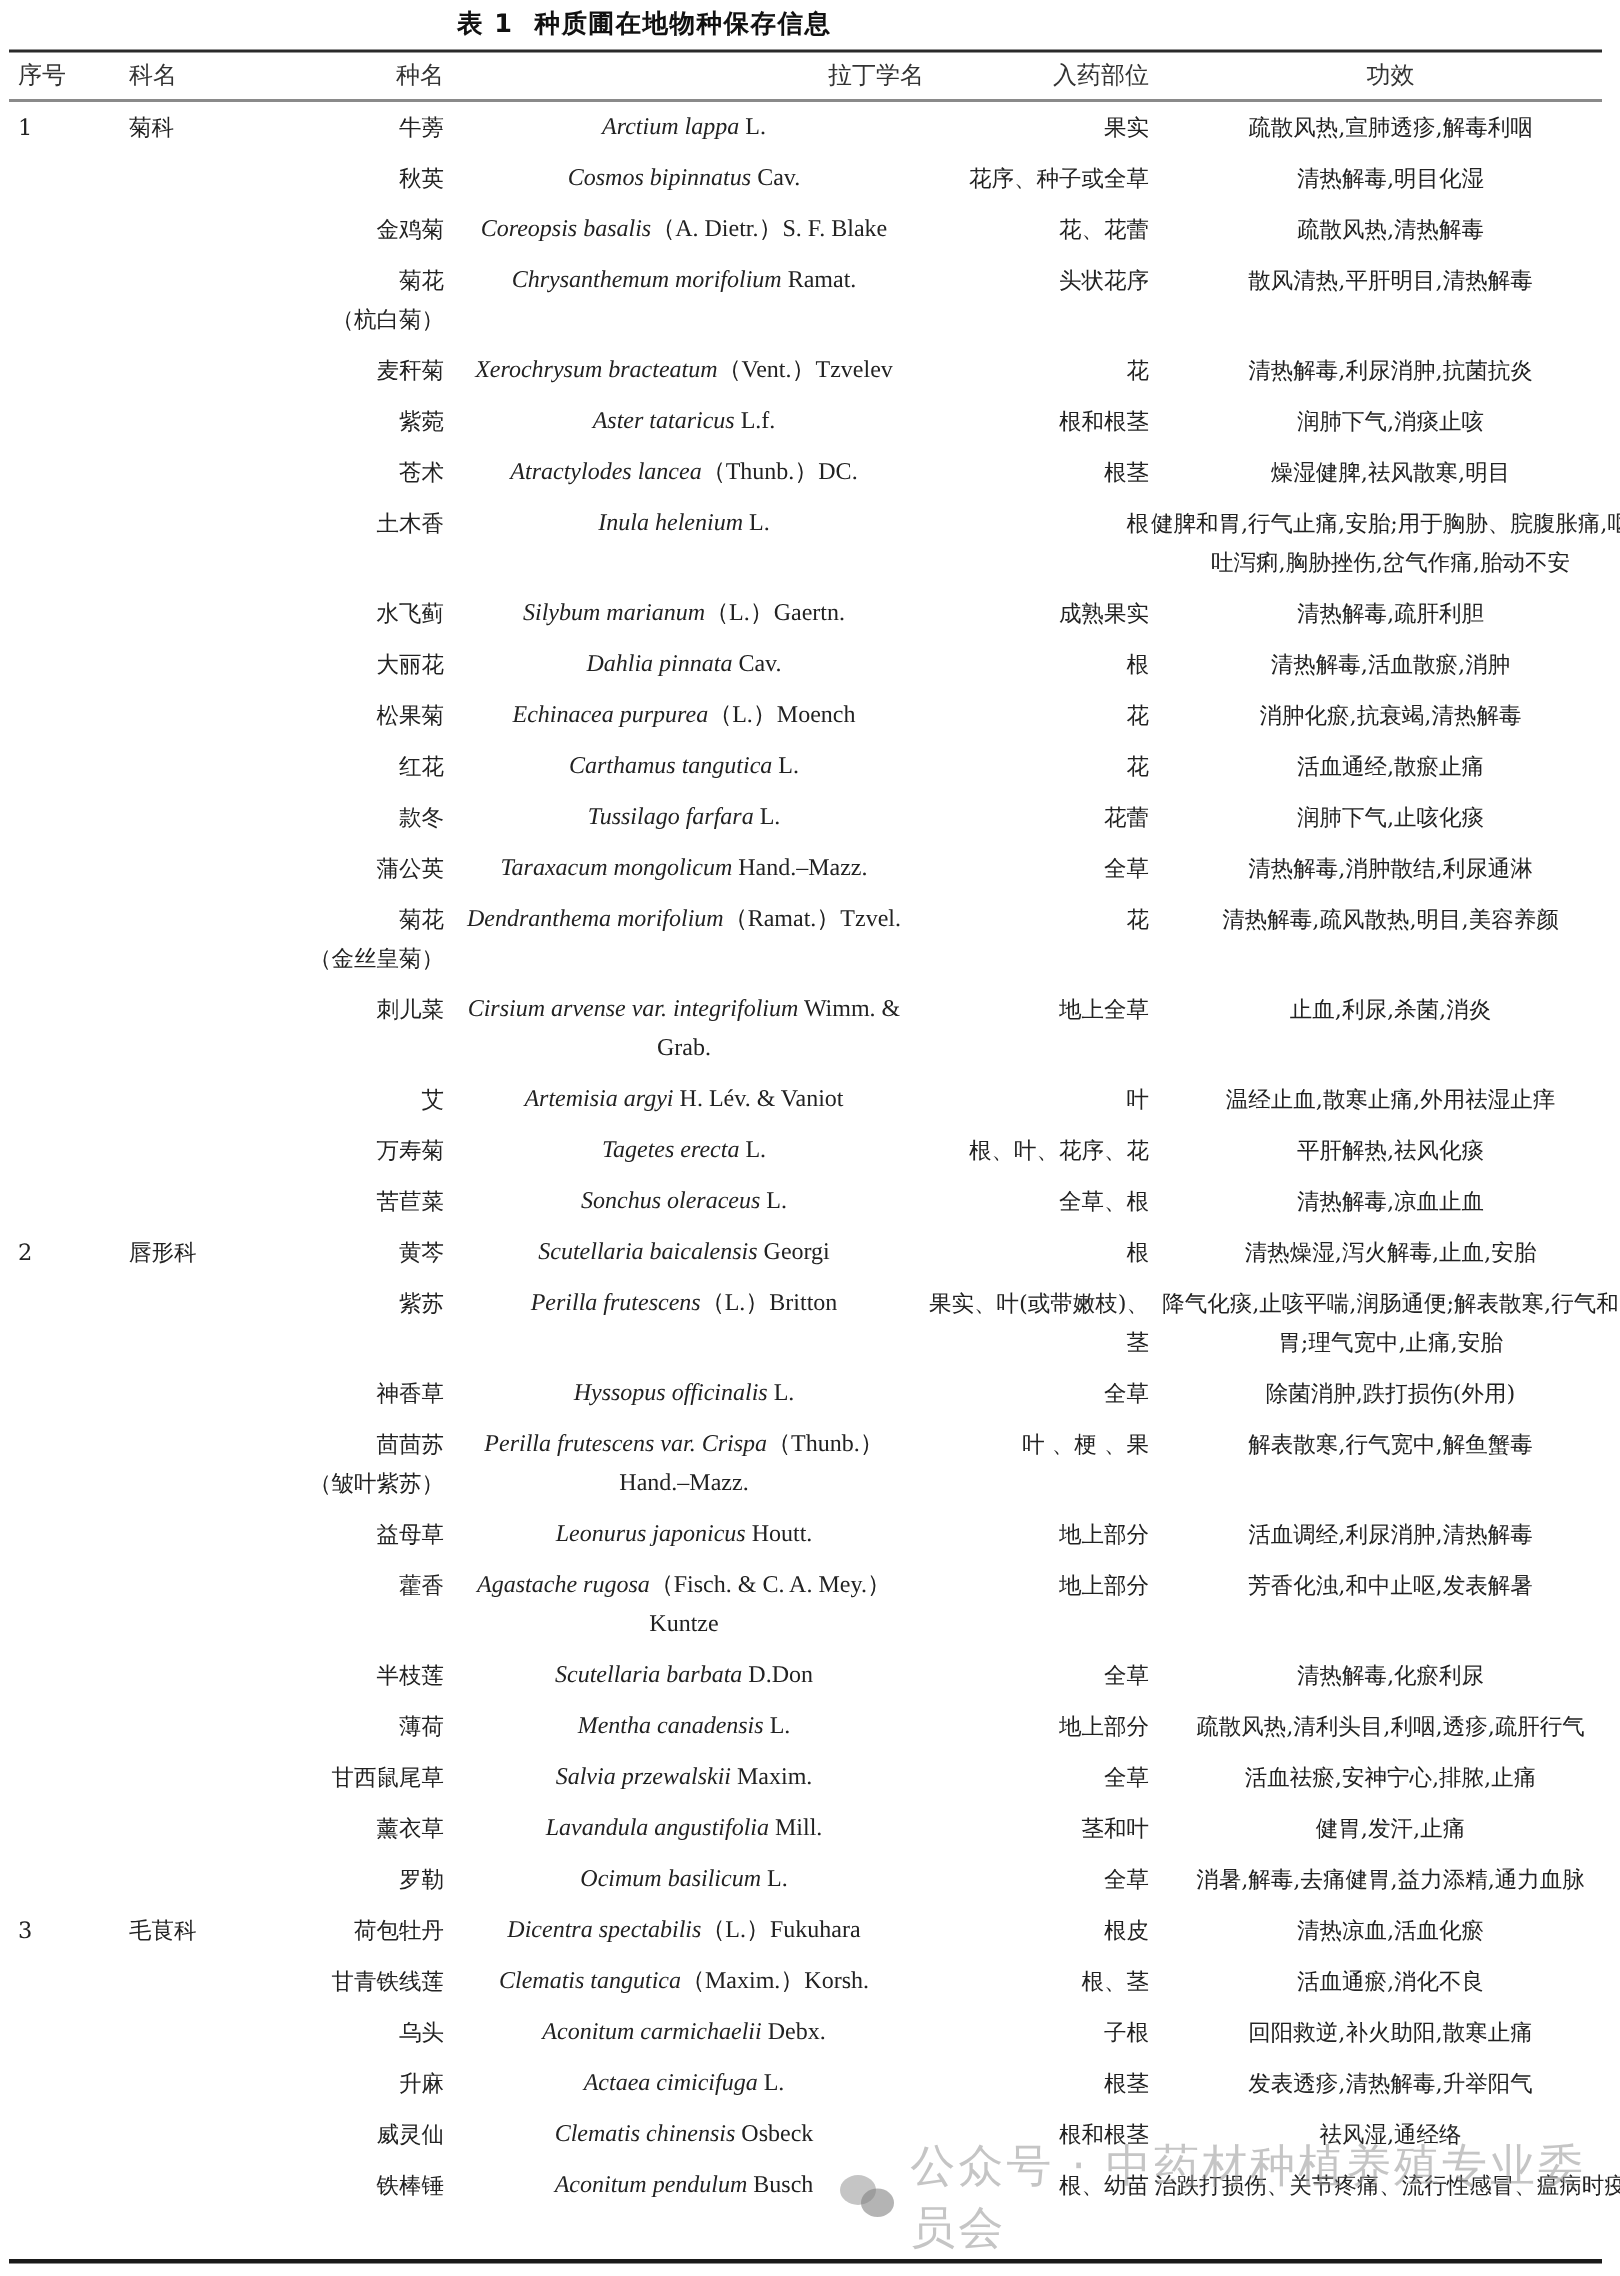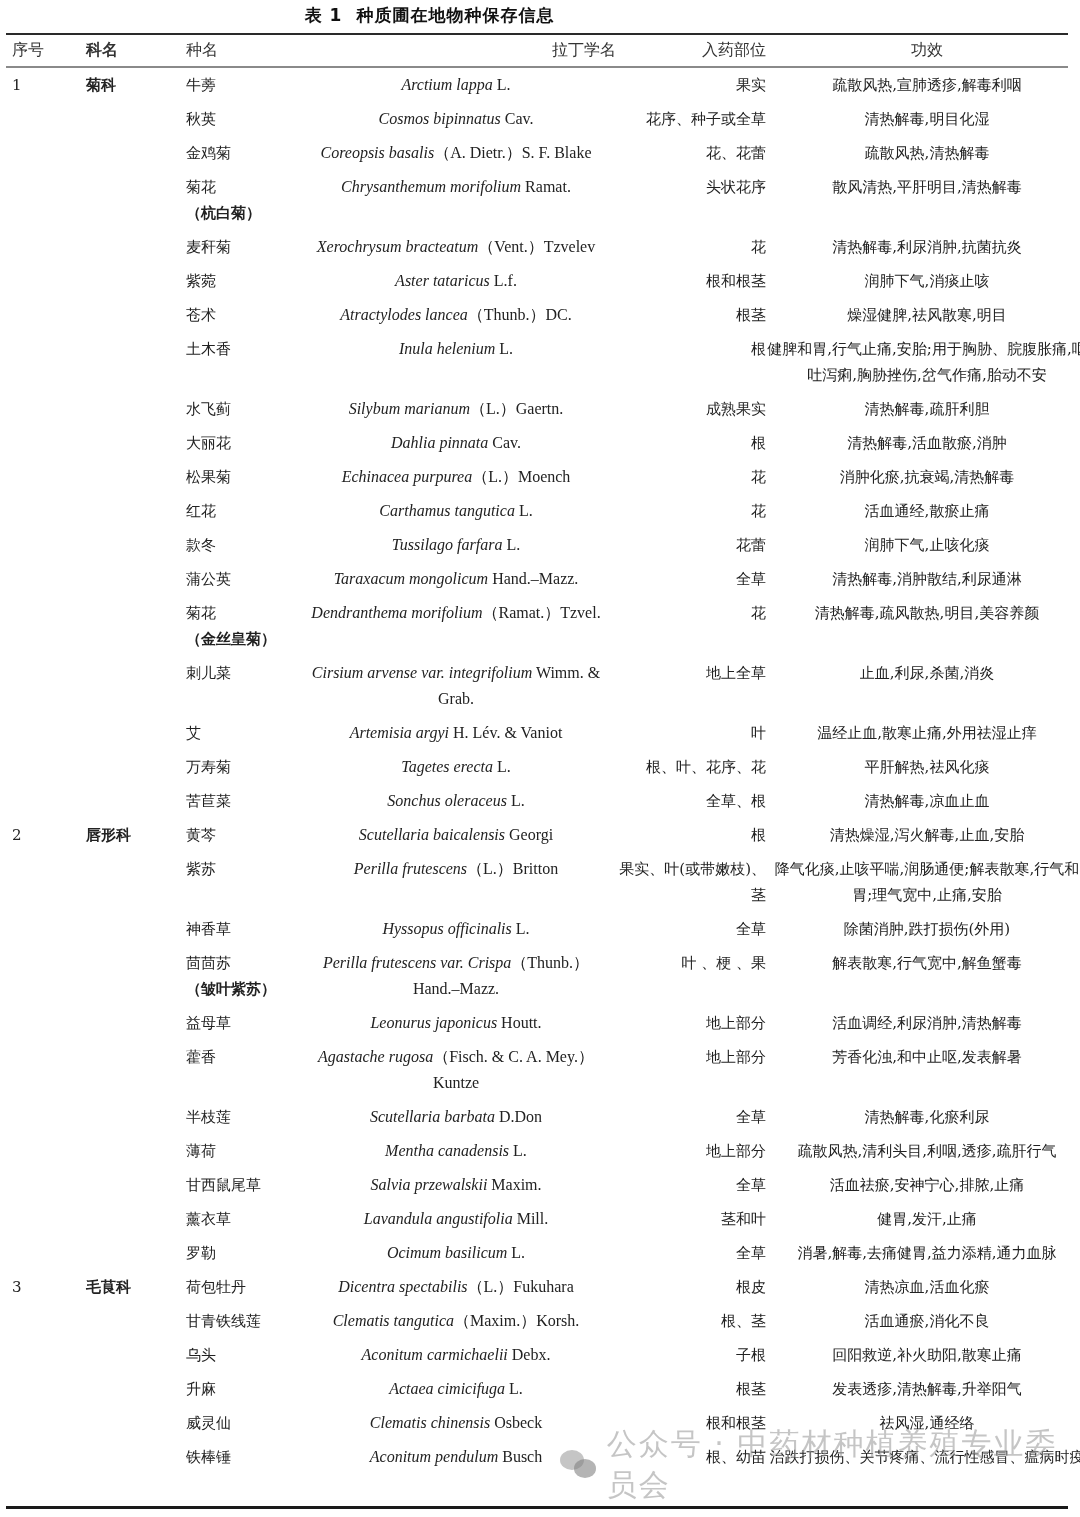--- a/index.html
+++ b/index.html
@@ -15,28 +15,28 @@
     }
     .caption .num { margin-right: 14px; }
     .rule-top { position: absolute; left: 6px; width: 1062px; top: 33px; height: 2px; background: #2a2a2a; }
     .rule-mid { position: absolute; left: 6px; width: 1062px; top: 66px; height: 2px; background: #8a8a8a; }
     .rule-bot { position: absolute; left: 6px; width: 1062px; top: 1506px; height: 3px; background: #1a1a1a; }
 
     table { position: absolute; left: 6px; top: 35px; width: 1062px; border-collapse: collapse; table-layout: fixed; }
     thead th { height: 31px; font-weight: normal; font-size: 16px; font-family: "DejaVu Serif", serif; color: #333; padding: 0; vertical-align: middle; }
     tbody td { font-size: 15px; line-height: 26px; padding: 4px 0 4px 0; vertical-align: top; color: #222; }
     .c-no { width: 60px; text-align: left; padding-left: 6px !important; }
-    .c-fam { width: 100px; text-align: left; padding-left: 14px !important; font-weight: bold; }
-    .c-sp { width: 110px; text-align: left; }
+    .c-fam { width: 100px; text-align: left; padding-left: 14px !important; }
+    .c-sp { width: 110px; text-align: right; }
     .c-lat { width: 320px; text-align: center; font-family: Liberation Serif, serif; font-size: 16px; }
     .c-part { width: 150px; text-align: right; }
     .c-eff { width: 322px; text-align: center; }
     thead .c-no, thead .c-fam { text-align: left; }
     .lat-it { font-style: italic; }
-    .sp-alt { display: block; font-weight: bold; }
+    .sp-alt { display: block; }
     tbody tr.first td { padding-top: 6px; }
 
     .watermark {
       position: absolute; left: 560px; top: 1440px; height: 50px;
       display: flex; align-items: center; pointer-events: none;
       color: rgba(150,150,150,0.55);
       font-family: "DejaVu Sans", "Liberation Sans", sans-serif; font-size: 30px; letter-spacing: 2px;
     }
     .wm-icon { width: 40px; height: 34px; position: relative; margin-right: 10px; }
     .wm-icon .b1 { position: absolute; left: 0; top: 2px; width: 24px; height: 20px; border-radius: 50%; background: rgba(150,150,150,0.55); }

